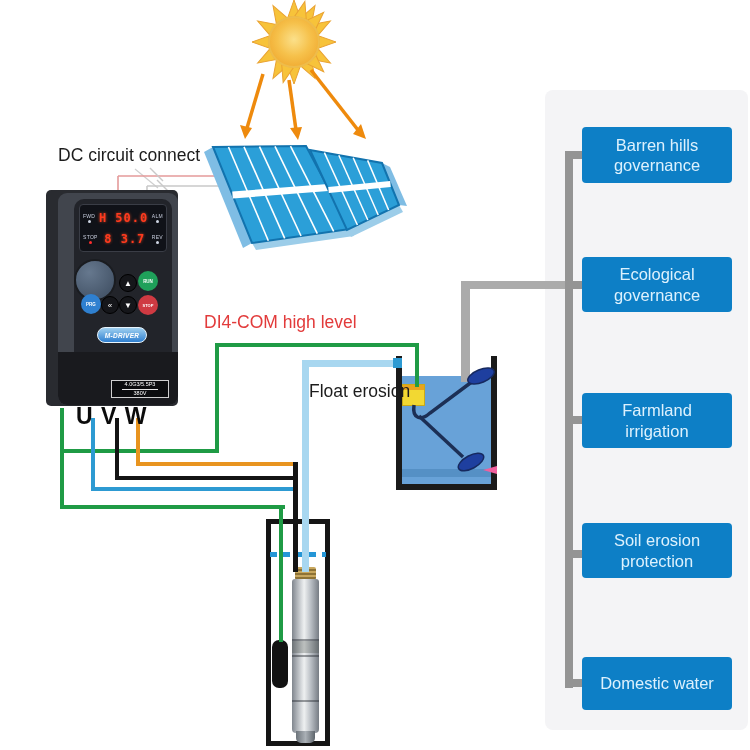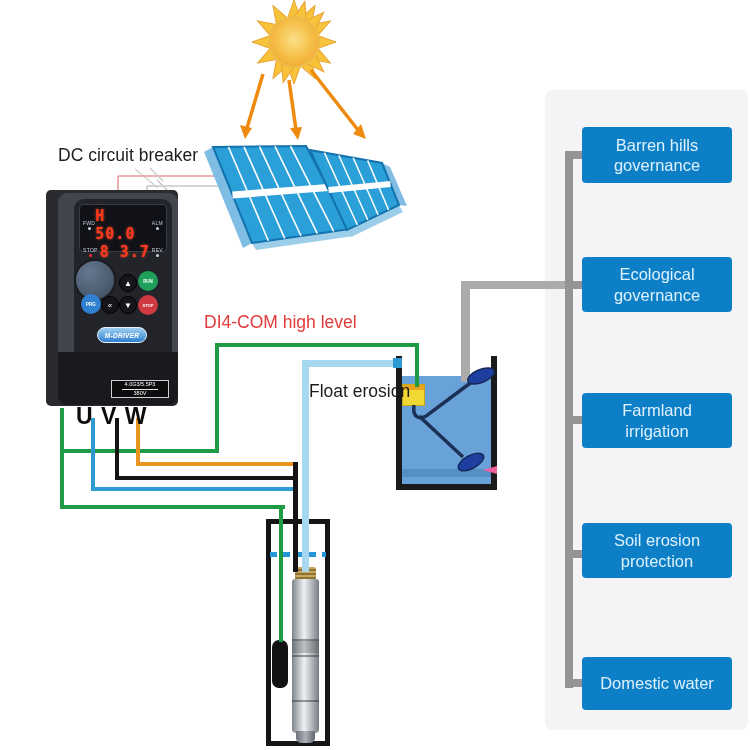--- a/index.html
+++ b/index.html
@@ -27,21 +27,21 @@
   .vfd-back{position:absolute;left:46px;top:190px;width:132px;height:216px;background:#292b30;border-radius:5px;}
   .vfd-face{position:absolute;left:58px;top:193px;width:120px;height:212px;background:#41454d;border-radius:9px;}
   .vfd-panel{position:absolute;left:74px;top:199px;width:98px;height:191px;background:#22242a;border-radius:10px;}
   .vfd-display{position:absolute;left:79px;top:204px;width:88px;height:48px;background:#101218;
                border:1px solid #3a3d46;border-radius:4px;box-sizing:border-box;
                display:flex;flex-direction:column;justify-content:space-around;padding:2px 3px;}
   .disp-row{display:flex;align-items:center;justify-content:space-between;}
   .ind{font-size:5px;color:#c8cede;letter-spacing:.3px;display:flex;flex-direction:column;align-items:center;gap:1px;}
   .dot{width:3px;height:3px;border-radius:50%;background:#cfd6e4;}
   .dot.red{background:#ff2d2d;}
-  .seg{font-family:"DejaVu Sans Mono",monospace;font-weight:bold;font-size:15px;color:#ff3a1e;
+  .seg{font-family:"DejaVu Sans Mono",monospace;font-weight:bold;font-size:12px;color:#ff3a1e;
        letter-spacing:1px;text-shadow:0 0 3px rgba(255,80,40,.8);}
   .knob{position:absolute;left:74px;top:259px;width:42px;height:42px;border-radius:50%;
         background:radial-gradient(circle at 35% 30%,#66788e,#46566a 75%);border:2px solid #1a1c20;box-sizing:border-box;}
   .kbtn{position:absolute;border-radius:50%;display:flex;align-items:center;justify-content:center;
         color:#fff;box-sizing:border-box;}
   .kbtn.dark{background:#15161a;border:1px solid #000;font-size:8px;}
   .kbtn.run{background:#1fa05a;font-size:4.5px;font-weight:bold;}
   .kbtn.prg{background:#2f80d0;font-size:4.5px;font-weight:bold;}
   .kbtn.stp{background:#cf3a42;font-size:4px;font-weight:bold;}
   .vfd-logo{position:absolute;left:97px;top:327px;width:50px;height:16px;border-radius:9px;
@@ -271,17 +271,17 @@
   </div>
   <div class="probe"></div>
   <div class="wire w-green" style="left:279px;top:507px;width:4px;height:135px;"></div>
   <div class="wire w-black" style="left:293px;top:462px;width:5px;height:110px;"></div>
   <div class="wire w-pipe" style="left:302px;top:360px;width:7px;height:212px;"></div>
   <div class="wire w-pipe" style="left:302px;top:360px;width:96px;height:7px;"></div>
   <div class="wire" style="left:393px;top:358px;width:9px;height:10px;background:#2d9ad2;"></div>
 
   <div class="terminals">U V W</div>
 
-  <div class="lbl" style="left:58px;top:145px;">DC circuit breaker</div>
+  <div class="lbl" style="left:58px;top:145px;">DC circuit connect</div>
   <div class="lbl red" style="left:204px;top:312px;">DI4-COM high level</div>
   <div class="lbl" style="left:309px;top:381px;">Float erosion</div>
 
 </div>
 
 </body></html>

